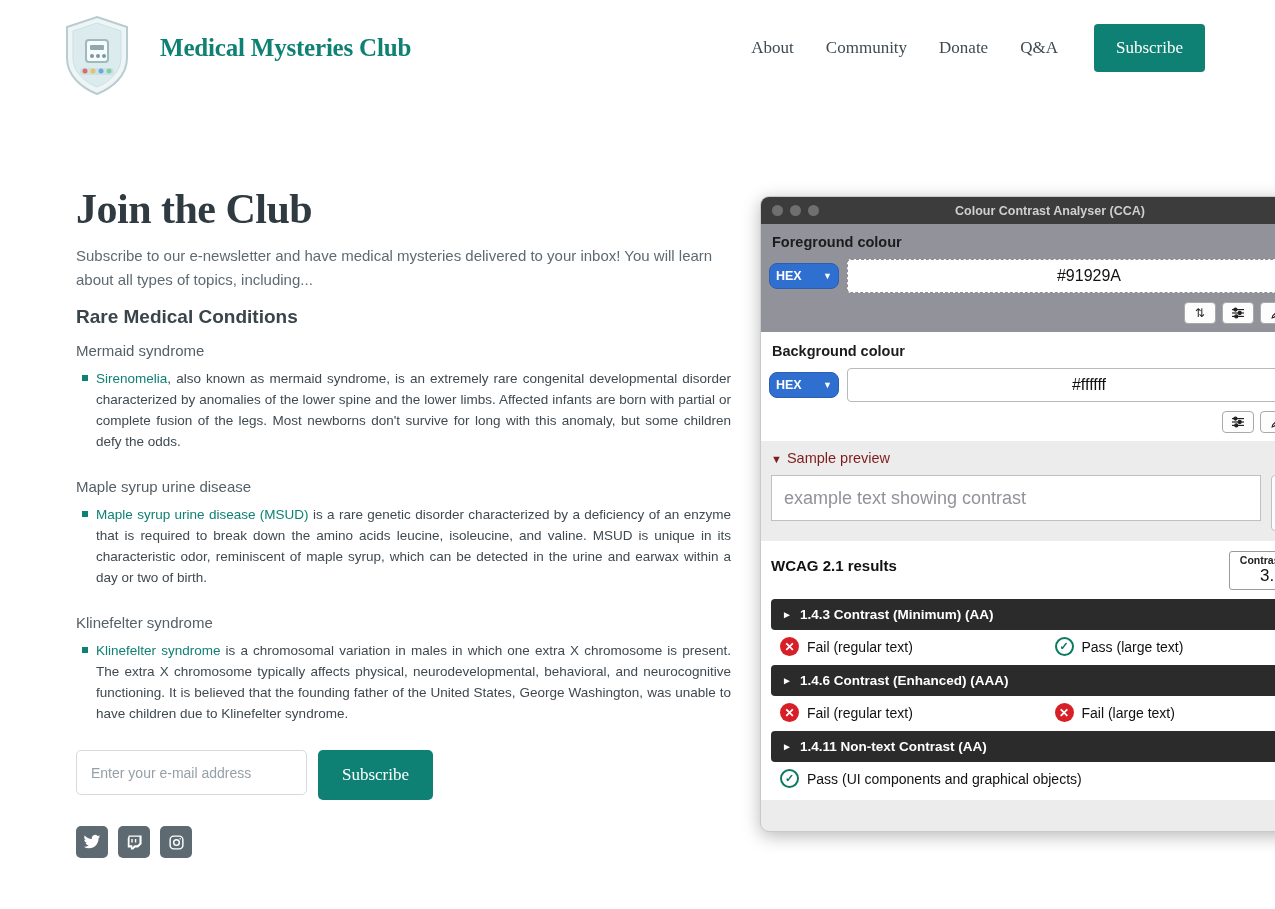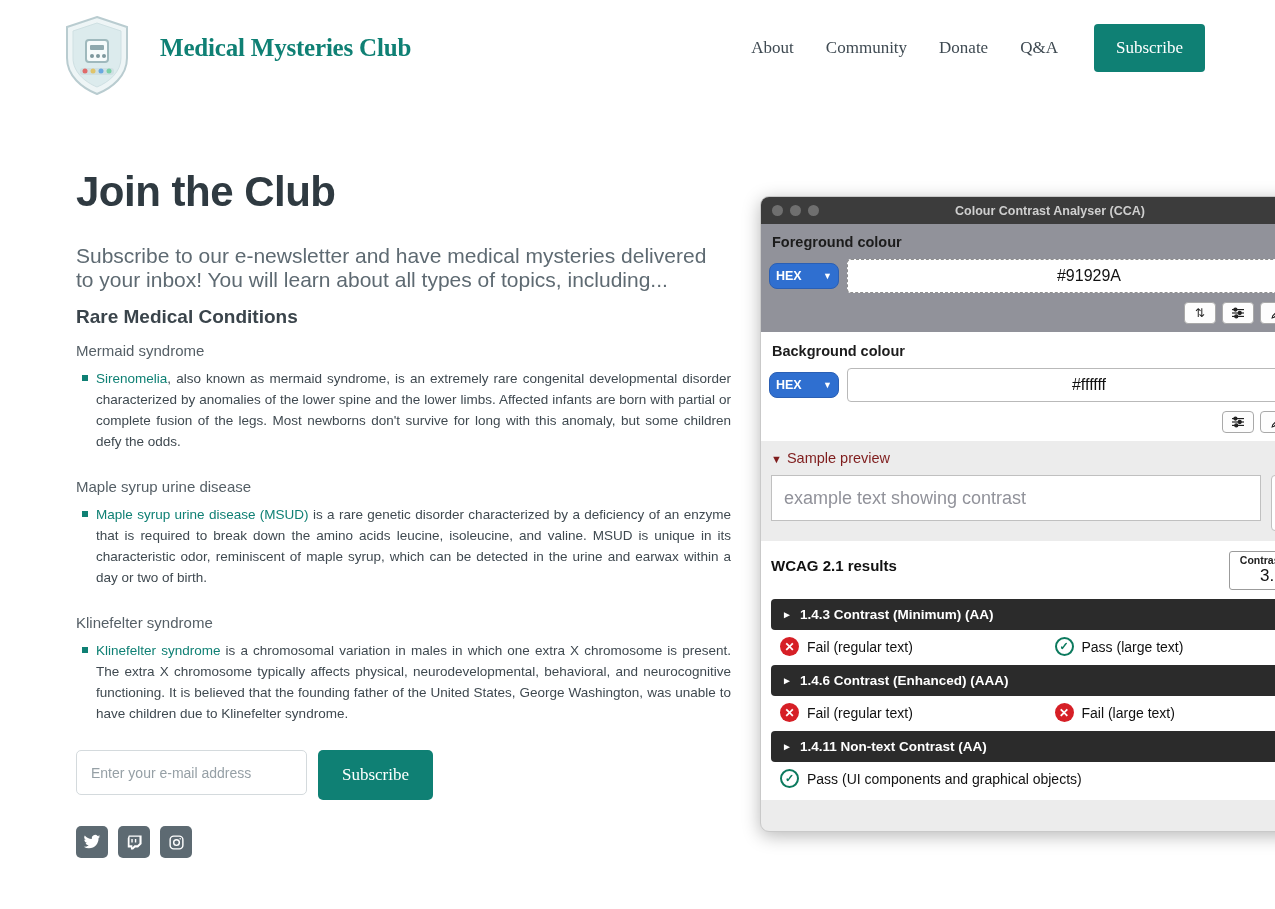--- a/index.html
+++ b/index.html
@@ -39,28 +39,28 @@
     margin-left: 20px;
     background: #0f8074; color: #fff;
     font-family: "Liberation Serif", serif;
     font-size: 17px; border-radius: 4px;
     padding: 0 22px; line-height: 48px; height: 48px;
     display: inline-block;
   }
 
   
   .page-title {
-    position: absolute; left: 76px; top: 140px;
+    position: absolute; left: 76px; top: 157px;
     font-size: 42px; font-weight: bold; color: #2f3a41;
-    font-family: Liberation Sans, sans-serif;
+    font-family: Liberation Serif, serif;
     letter-spacing: -0.5px;
   }
   .intro {
     position: absolute; left: 76px; top: 220px; width: 640px;
-    font-size: 21px; line-height: 24px; color: #5e6a72; margin-top: 24px;
+    font-size: 15px; line-height: 24px; color: #5e6a72; margin-top: 24px;
   }
   .section-title {
     position: absolute; left: 76px; top: 290px;
     font-size: 19px; font-weight: bold; color: #3a444b;
   }
 
   .cond { position: absolute; left: 76px; width: 655px; }
   .cond-head {
     font-size: 15px; color: #555f66; margin-bottom: 9px;
   }

